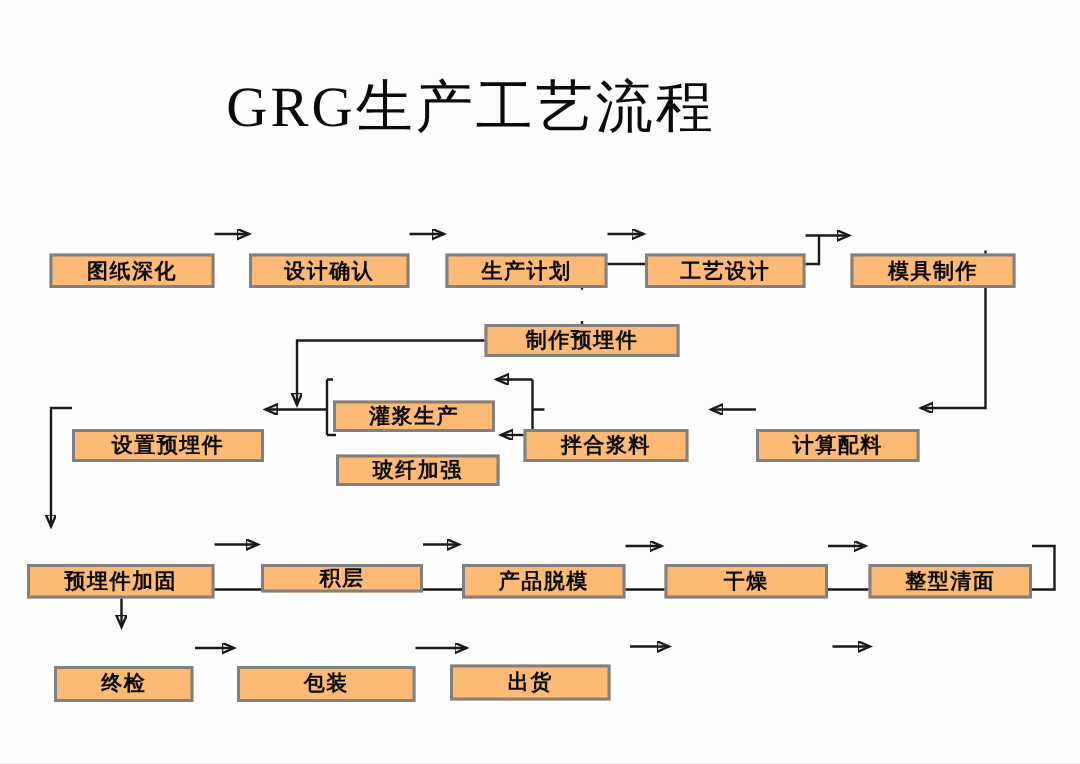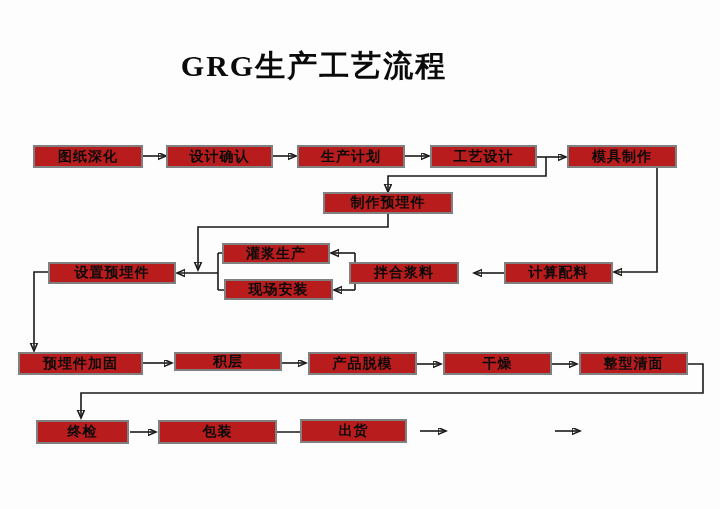--- a/index.html
+++ b/index.html
@@ -8,38 +8,39 @@
     width:720px;height:509px;
     background:#fdfdfd;
     overflow:hidden;
     font-family:"Liberation Sans","DejaVu Sans",sans-serif;
   }
   .title{
     position:absolute;
     left:0;top:46px;width:628px;
     text-align:center;
     font-family:"Liberation Serif","DejaVu Serif",serif;
-    font-weight:bold;
-    font-size:30px;
+    font-weight:normal;
+    font-size:38px;
     letter-spacing:2px;
     color:#0a0a0a;
   }
   .node{
     position:absolute;
     box-sizing:border-box;
-    background:#b91c1c;
+    background:#fdba74;
     border:2px solid #808080;
     display:flex;
     align-items:center;
     justify-content:center;
     font-weight:bold;
     font-size:14px;
     letter-spacing:1px;
     color:#0a0a0a;
     white-space:nowrap;
+    margin-top:24px;
   }
   svg.wires{
     position:absolute;
     left:0;top:0;
     width:720px;height:509px;
     pointer-events:none;
   }
   svg.wires path{
     fill:none;
     stroke:#1a1a1a;
@@ -88,21 +89,21 @@
   <div class="node" style="left:33px;top:145px;width:110px;height:23px">图纸深化</div>
   <div class="node" style="left:166px;top:145px;width:107px;height:23px">设计确认</div>
   <div class="node" style="left:297px;top:145px;width:108px;height:23px">生产计划</div>
   <div class="node" style="left:430px;top:145px;width:107px;height:23px">工艺设计</div>
   <div class="node" style="left:567px;top:145px;width:110px;height:23px">模具制作</div>
 
   <div class="node" style="left:323px;top:192px;width:130px;height:22px">制作预埋件</div>
 
   <div class="node" style="left:48px;top:262px;width:128px;height:22px">设置预埋件</div>
   <div class="node" style="left:222px;top:243px;width:108px;height:21px">灌浆生产</div>
-  <div class="node" style="left:224px;top:279px;width:109px;height:21px">现场安装</div>
+  <div class="node" style="left:224px;top:279px;width:109px;height:21px">玻纤加强</div>
   <div class="node" style="left:349px;top:262px;width:110px;height:22px">拌合浆料</div>
   <div class="node" style="left:504px;top:262px;width:109px;height:22px">计算配料</div>
 
   <div class="node" style="left:18px;top:352px;width:125px;height:23px">预埋件加固</div>
   <div class="node" style="left:174px;top:352px;width:108px;height:19px">积层</div>
   <div class="node" style="left:308px;top:352px;width:109px;height:23px">产品脱模</div>
   <div class="node" style="left:443px;top:352px;width:109px;height:23px">干燥</div>
   <div class="node" style="left:579px;top:352px;width:109px;height:23px">整型清面</div>
 
   <div class="node" style="left:36px;top:420px;width:93px;height:24px">终检</div>

